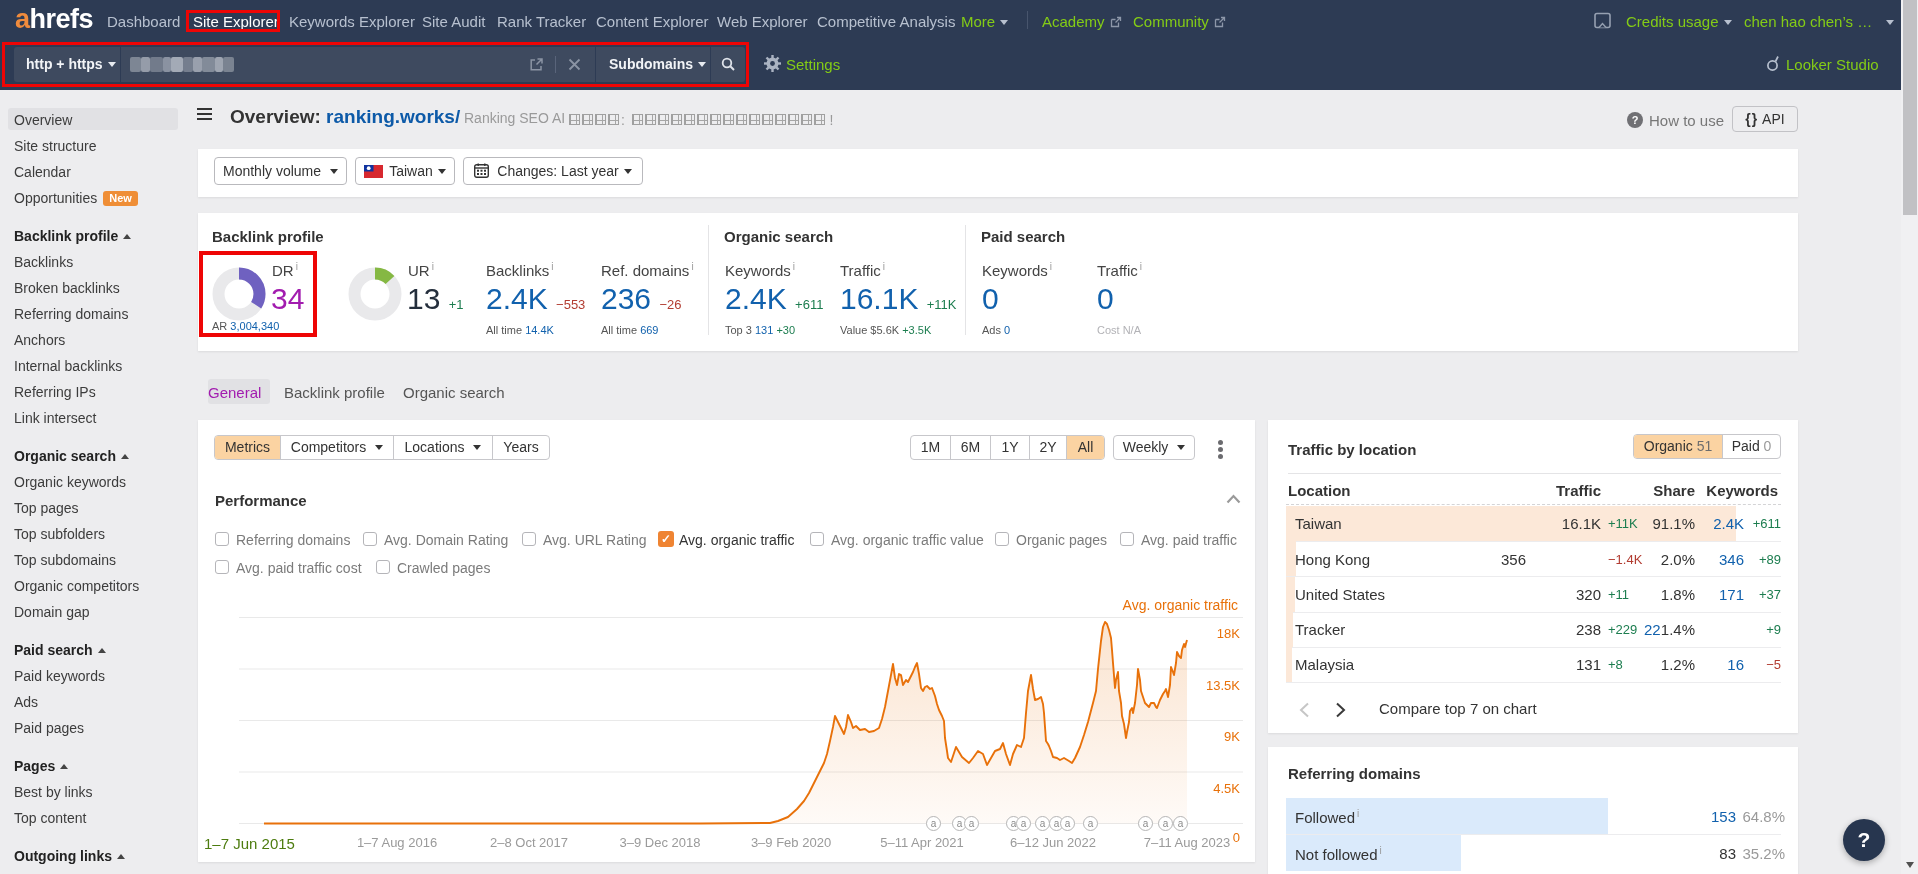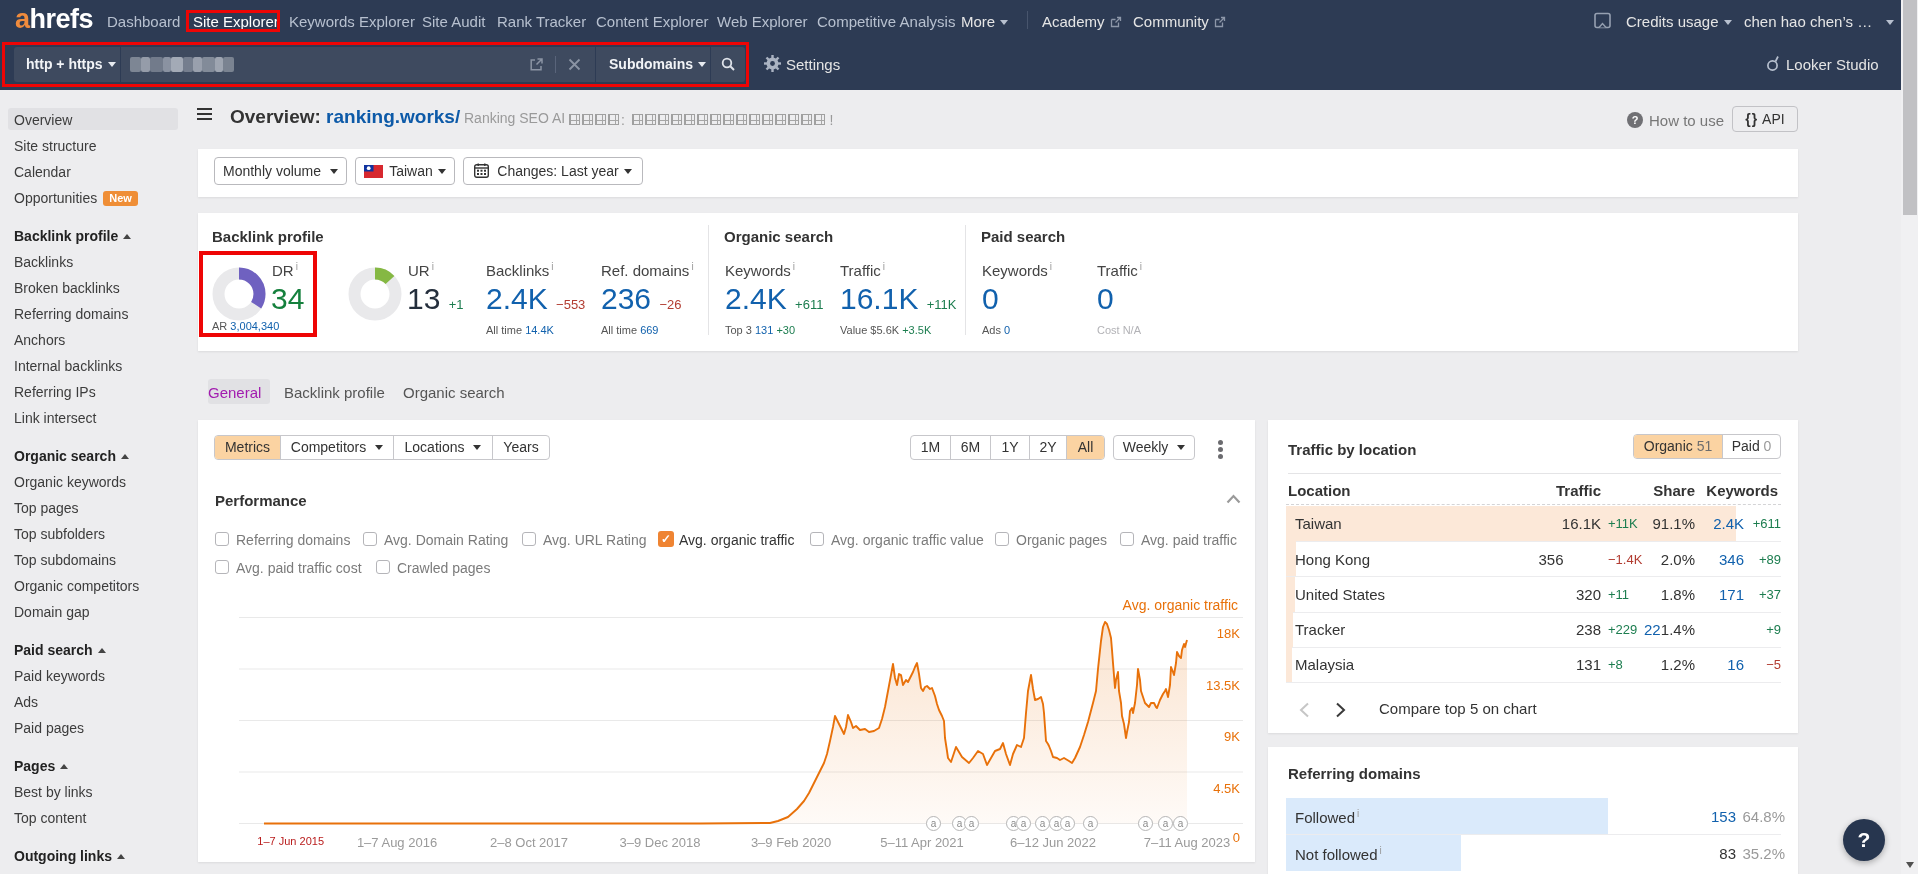--- a/index.html
+++ b/index.html
@@ -1,19 +1,19 @@
 <!DOCTYPE html>
 <html><head><meta charset="utf-8"><title>Ahrefs</title><style>
 *{margin:0;padding:0;box-sizing:border-box}
 html,body{width:1918px;height:874px;overflow:hidden}
 body{font-family:"Liberation Sans",sans-serif;background:#ededef;position:relative}
 .abs{position:absolute}
 
 #nav{position:absolute;left:0;top:0;width:1901px;height:90px;background:#2d3b54;z-index:5}
-.navlink{position:absolute;top:13px;font-size:15px;color:#e5e5e5;white-space:nowrap}
+.navlink{position:absolute;top:13px;font-size:15px;color:#84cc16;white-space:nowrap}
 .logo{position:absolute;left:15px;top:4px;font-size:27px;font-weight:bold;color:#fff;letter-spacing:-.5px}
 .logo b{color:#ef8b3d;font-weight:bold}
 .caret{display:inline-block;width:0;height:0;border-left:4px solid transparent;border-right:4px solid transparent;border-top:5px solid #b7c0cf;margin-left:5px;vertical-align:2px}
 .redbox{position:absolute;border:3px solid #ee0505;z-index:6}
 .navdiv{position:absolute;top:11px;width:1px;height:18px;background:#48556d}
 
 #sbar{position:absolute;left:14px;top:47px;width:731px;height:35px;background:#3e4a5f;border-radius:3px}
 .sseg{position:absolute;top:0;height:35px;font-size:14px;font-weight:bold;color:#f2f4f7;line-height:35px}
 .sdiv{position:absolute;top:0;width:1px;height:35px;background:#2d3b54}
 .blurline{position:absolute;top:10px;height:15px;border-radius:2px}
@@ -204,21 +204,21 @@
 <div class="vdiv" style="left:965px;top:225px;height:110px"></div>
 <svg class="abs" style="left:212px;top:267px" width="54" height="54" viewBox="0 0 54 54">
     <circle cx="27" cy="27" r="20.5" fill="none" stroke="#e9e9eb" stroke-width="12"></circle>
     <circle cx="27" cy="27" r="20.5" fill="none" stroke="#6f61c0" stroke-width="12" stroke-dasharray="43.8 128.8" transform="rotate(-90 27 27)"></circle>
   </svg>
 <svg class="abs" style="left:348px;top:267px" width="54" height="54" viewBox="0 0 54 54">
     <circle cx="27" cy="27" r="20.5" fill="none" stroke="#e9e9eb" stroke-width="12"></circle>
     <circle cx="27" cy="27" r="20.5" fill="none" stroke="#85b843" stroke-width="12" stroke-dasharray="16.7 128.8" transform="rotate(-90 27 27)"></circle>
   </svg>
 <div class="statlabel" style="left:272px;top:261px">DR<span class="sup">i</span></div>
-<div class="bignum" style="left:271px;top:282px;color:#15803d">34</div>
+<div class="bignum" style="left:271px;top:282px;color:#a21caf">34</div>
 <div class="statsub" style="left:212px;top:320px">AR <span class="bl">3,004,340</span></div>
 <div class="statlabel" style="left:408px;top:261px">UR<span class="sup">i</span></div>
 <div class="bignum" style="left:407px;top:282px;color:#242e3c">13 <span class="delta gn">+1</span></div>
 <div class="statlabel" style="left:486px;top:261px">Backlinks<span class="sup">i</span></div>
 <div class="bignum" style="left:486px;top:282px">2.4K <span class="delta rd">−553</span></div>
 <div class="statsub" style="left:486px;top:324px">All time <span class="bl">14.4K</span></div>
 <div class="statlabel" style="left:601px;top:261px">Ref. domains<span class="sup">i</span></div>
 <div class="bignum" style="left:601px;top:282px">236 <span class="delta rd">−26</span></div>
 <div class="statsub" style="left:601px;top:324px">All time <span class="bl">669</span></div>
 <div class="statlabel" style="left:725px;top:261px">Keywords<span class="sup">i</span></div>
@@ -294,21 +294,21 @@
     <line x1="41" y1="182" x2="1045" y2="182" stroke="#e9e9e9" stroke-width="1"></line>
     <line x1="41" y1="233.5" x2="1045" y2="233.5" stroke="#e9e9e9" stroke-width="1"></line>
     <path d="M66,233.5 L66,233.5 L302,233.5 L502,233.5 L572,233 L580,231 L590,227 L599,219 L606,211 L611,203 L615,195 L619,187 L623,179 L626,173 L629,164 L632,151 L635,137 L637,126 L640,132 L643,138 L646,144 L648,137 L650,125 L653,132 L655,138 L658,136 L662,140 L667,139 L671,142 L676,141 L681,138 L684,129 L687,117 L690,101 L693,85 L695,74 L697,88 L699,95 L701,84 L703,85 L705,95 L708,90 L710,92 L712,88 L715,82 L717,77 L719,73 L721,84 L723,98 L725,101 L727,97 L729,96 L732,99 L734,98 L737,106 L739,114 L741,120 L744,126 L746,131 L747,148 L749,161 L750,168 L753,172 L758,157 L764,167 L771,173 L775,168 L780,161 L785,164 L789,175 L793,168 L797,161 L802,159 L805,153 L808,164 L812,175 L815,164 L819,155 L823,157 L826,148 L828,123 L830,101 L833,85 L835,99 L837,110 L840,109 L843,107 L845,114 L846,123 L848,151 L850,154 L851,156 L853,161 L855,167 L859,168 L862,170 L866,168 L871,171 L874,173 L877,168 L882,157 L886,145 L890,132 L895,113 L898,101 L900,79 L903,51 L905,37 L907,32 L909,34 L911,40 L913,48 L914,60 L915,73 L917,98 L918,90 L920,82 L921,101 L923,113 L924,126 L926,134 L928,148 L929,142 L931,132 L932,121 L934,118 L935,123 L937,113 L939,95 L940,79 L942,90 L943,101 L945,107 L947,113 L949,115 L951,117 L953,113 L956,113 L958,117 L959,118 L962,110 L964,106 L965,104 L967,101 L968,99 L970,107 L972,95 L973,77 L975,82 L976,85 L978,73 L979,62 L981,66 L983,68 L984,60 L986,54 L987,57 L989,50 L989,233.5 Z" fill="url(#ag)"></path>
     <polyline points="66,233.5 302,233.5 502,233.5 572,233 580,231 590,227 599,219 606,211 611,203 615,195 619,187 623,179 626,173 629,164 632,151 635,137 637,126 640,132 643,138 646,144 648,137 650,125 653,132 655,138 658,136 662,140 667,139 671,142 676,141 681,138 684,129 687,117 690,101 693,85 695,74 697,88 699,95 701,84 703,85 705,95 708,90 710,92 712,88 715,82 717,77 719,73 721,84 723,98 725,101 727,97 729,96 732,99 734,98 737,106 739,114 741,120 744,126 746,131 747,148 749,161 750,168 753,172 758,157 764,167 771,173 775,168 780,161 785,164 789,175 793,168 797,161 802,159 805,153 808,164 812,175 815,164 819,155 823,157 826,148 828,123 830,101 833,85 835,99 837,110 840,109 843,107 845,114 846,123 848,151 850,154 851,156 853,161 855,167 859,168 862,170 866,168 871,171 874,173 877,168 882,157 886,145 890,132 895,113 898,101 900,79 903,51 905,37 907,32 909,34 911,40 913,48 914,60 915,73 917,98 918,90 920,82 921,101 923,113 924,126 926,134 928,148 929,142 931,132 932,121 934,118 935,123 937,113 939,95 940,79 942,90 943,101 945,107 947,113 949,115 951,117 953,113 956,113 958,117 959,118 962,110 964,106 965,104 967,101 968,99 970,107 972,95 973,77 975,82 976,85 978,73 979,62 981,66 983,68 984,60 986,54 987,57 989,50" fill="none" stroke="#e8710a" stroke-width="1.9" stroke-linejoin="round"></polyline>
   </svg>
 <div class="abs or" style="left:1198px;top:626px;width:42px;text-align:right;font-size:13px">18K</div>
 <div class="abs or" style="left:1198px;top:678px;width:42px;text-align:right;font-size:13px">13.5K</div>
 <div class="abs or" style="left:1198px;top:729px;width:42px;text-align:right;font-size:13px">9K</div>
 <div class="abs or" style="left:1198px;top:781px;width:42px;text-align:right;font-size:13px">4.5K</div>
 <div class="abs or" style="left:1198px;top:830px;width:42px;text-align:right;font-size:13px">0</div>
-<div class="abs" style="left:204px;top:835px;width:120px;text-align:right;font-size:11px;color:#b91c1c">1–7 Jun 2015</div>
+<div class="abs" style="left:204px;top:835px;width:120px;text-align:left;font-size:15px;color:#4d7c0f">1–7 Jun 2015</div>
 <div class="abs" style="left:337px;top:835px;width:120px;text-align:center;font-size:13px;color:#9a9a9a">1–7 Aug 2016</div>
 <div class="abs" style="left:469px;top:835px;width:120px;text-align:center;font-size:13px;color:#9a9a9a">2–8 Oct 2017</div>
 <div class="abs" style="left:600px;top:835px;width:120px;text-align:center;font-size:13px;color:#9a9a9a">3–9 Dec 2018</div>
 <div class="abs" style="left:731px;top:835px;width:120px;text-align:center;font-size:13px;color:#9a9a9a">3–9 Feb 2020</div>
 <div class="abs" style="left:862px;top:835px;width:120px;text-align:center;font-size:13px;color:#9a9a9a">5–11 Apr 2021</div>
 <div class="abs" style="left:993px;top:835px;width:120px;text-align:center;font-size:13px;color:#9a9a9a">6–12 Jun 2022</div>
 <div class="abs" style="left:1127px;top:835px;width:120px;text-align:center;font-size:13px;color:#9a9a9a">7–11 Aug 2023</div>
 <div class="badge-a" style="left:926px;top:816px">a</div>
 <div class="badge-a" style="left:952px;top:816px">a</div>
 <div class="badge-a" style="left:964px;top:816px">a</div>
@@ -336,21 +336,21 @@
 <div class="abs" style="left:1286px;top:505.5px;width:450px;height:35px;background:#fce8d8"></div>
 <div class="abs t15 dk" style="left:1295px;top:515px">Taiwan</div>
 <div class="abs t15 dk" style="left:1501px;top:515px;width:100px;text-align:right">16.1K</div>
 <div class="abs t13 gn" style="left:1608px;top:516px">+11K</div>
 <div class="abs t15 dk" style="left:1595px;top:515px;width:100px;text-align:right">91.1%</div>
 <div class="abs t15 bl" style="left:1644px;top:515px;width:100px;text-align:right">2.4K</div>
 <div class="abs t13 gn" style="left:1714px;top:516px;width:67px;text-align:right">+611</div>
 <div class="rline" style="top:540.5px"></div>
 <div class="abs" style="left:1286px;top:541.0px;width:10px;height:35px;background:#fce8d8"></div>
 <div class="abs t15 dk" style="left:1295px;top:550.5px">Hong Kong</div>
-<div class="abs t15 dk" style="left:1501px;top:550.5px;width:100px;text-align:center">356</div>
+<div class="abs t15 dk" style="left:1501px;top:550.5px;width:100px;text-align:left">356</div>
 <div class="abs t13 rd" style="left:1608px;top:551.5px">−1.4K</div>
 <div class="abs t15 dk" style="left:1595px;top:550.5px;width:100px;text-align:right">2.0%</div>
 <div class="abs t15 bl" style="left:1644px;top:550.5px;width:100px;text-align:right">346</div>
 <div class="abs t13 gn" style="left:1714px;top:551.5px;width:67px;text-align:right">+89</div>
 <div class="rline" style="top:576.0px"></div>
 <div class="abs" style="left:1286px;top:576.5px;width:9px;height:35px;background:#fce8d8"></div>
 <div class="abs t15 dk" style="left:1295px;top:586px">United States</div>
 <div class="abs t15 dk" style="left:1501px;top:586px;width:100px;text-align:right">320</div>
 <div class="abs t13 gn" style="left:1608px;top:587px">+11</div>
 <div class="abs t15 dk" style="left:1595px;top:586px;width:100px;text-align:right">1.8%</div>
@@ -372,21 +372,21 @@
 <div class="abs t15 dk" style="left:1595px;top:656px;width:100px;text-align:right">1.2%</div>
 <div class="abs t15 bl" style="left:1644px;top:656px;width:100px;text-align:right">16</div>
 <div class="abs t13 rd" style="left:1714px;top:657px;width:67px;text-align:right">−5</div>
 <div class="rline" style="top:681.5px"></div>
 <svg class="abs" style="left:1299px;top:702px" width="11" height="16" viewBox="0 0 11 16">
     <path d="M9 1.5 L2 8 L9 14.5" stroke="#c6c6c6" stroke-width="2" fill="none"></path>
   </svg>
 <svg class="abs" style="left:1335px;top:702px" width="11" height="16" viewBox="0 0 11 16">
     <path d="M2 1.5 L9 8 L2 14.5" stroke="#3a3a3a" stroke-width="2" fill="none"></path>
   </svg>
-<div class="abs t15 dk" style="left:1379px;top:700px">Compare top 5 on chart</div>
+<div class="abs t15 dk" style="left:1379px;top:700px">Compare top 7 on chart</div>
 <div class="card" style="left:1268px;top:747px;width:530px;height:127px"></div>
 <div class="abs t15 b dk" style="left:1288px;top:765px">Referring domains</div>
 <div class="abs" style="left:1286px;top:798px;width:322px;height:36px;background:#daeafb"></div>
 <div class="abs" style="left:1286px;top:835px;width:175px;height:36px;background:#daeafb"></div>
 <div class="rline" style="top:834px"></div>
 <div class="abs t15 dk" style="left:1295px;top:808px">Followed<span class="sup">i</span></div>
 <div class="abs t15 bl" style="left:1636px;top:808px;width:100px;text-align:right">153</div>
 <div class="abs t15" style="left:1685px;top:808px;width:100px;text-align:right;color:#9a9a9a">64.8%</div>
 <div class="abs t15 dk" style="left:1295px;top:845px">Not followed<span class="sup">i</span></div>
 <div class="abs t15 dk" style="left:1636px;top:845px;width:100px;text-align:right">83</div>

